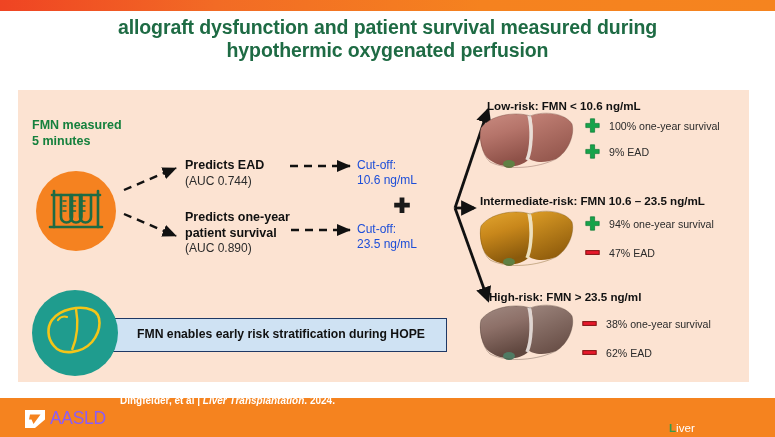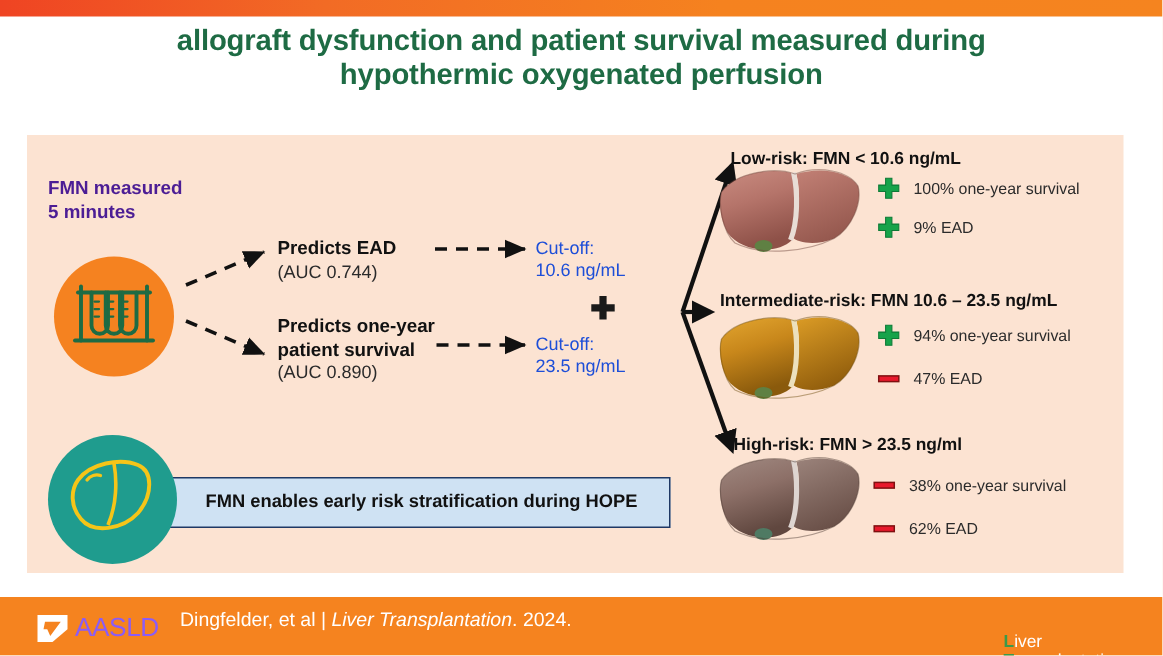--- a/index.html
+++ b/index.html
@@ -45,21 +45,21 @@
     width: 731px; height: 292px;
     background: #fce3d2;
   }
 
   
   .fmn-label {
     position: absolute;
     left: 32px; top: 118px;
     font-size: 12.5px;
     font-weight: bold;
-    color: #4c1d95;
+    color: #15803d;
     line-height: 15.5px;
   }
 
   .tube-circle {
     position: absolute;
     left: 36px; top: 171px;
     width: 80px; height: 80px;
     border-radius: 50%;
     background: #f58220;
   }
@@ -181,25 +181,26 @@
     z-index: 2;
   }
   .footer-logo .aasld-text {
     color: #8b5cf6;
     font-size: 17.5px;
     letter-spacing: -0.3px;
     font-family: "Liberation Sans", sans-serif;
   }
   .citation {
     position: absolute;
-    left: 120px; top: 405px;
-    font-size: 13px;
+    left: 120px; top: 395px;
+    font-size: 10px;
     color: #ffffff;
     white-space: nowrap;
     z-index: 2;
+    font-weight: bold;
   }
   .citation .jrnl { font-style: italic; }
   .lt-logo {
     position: absolute;
     left: 669px; top: 406px;
     font-size: 11.6px;
     line-height: 12.8px;
     color: #ffffff;
     z-index: 2;
     margin-top: 16px;

